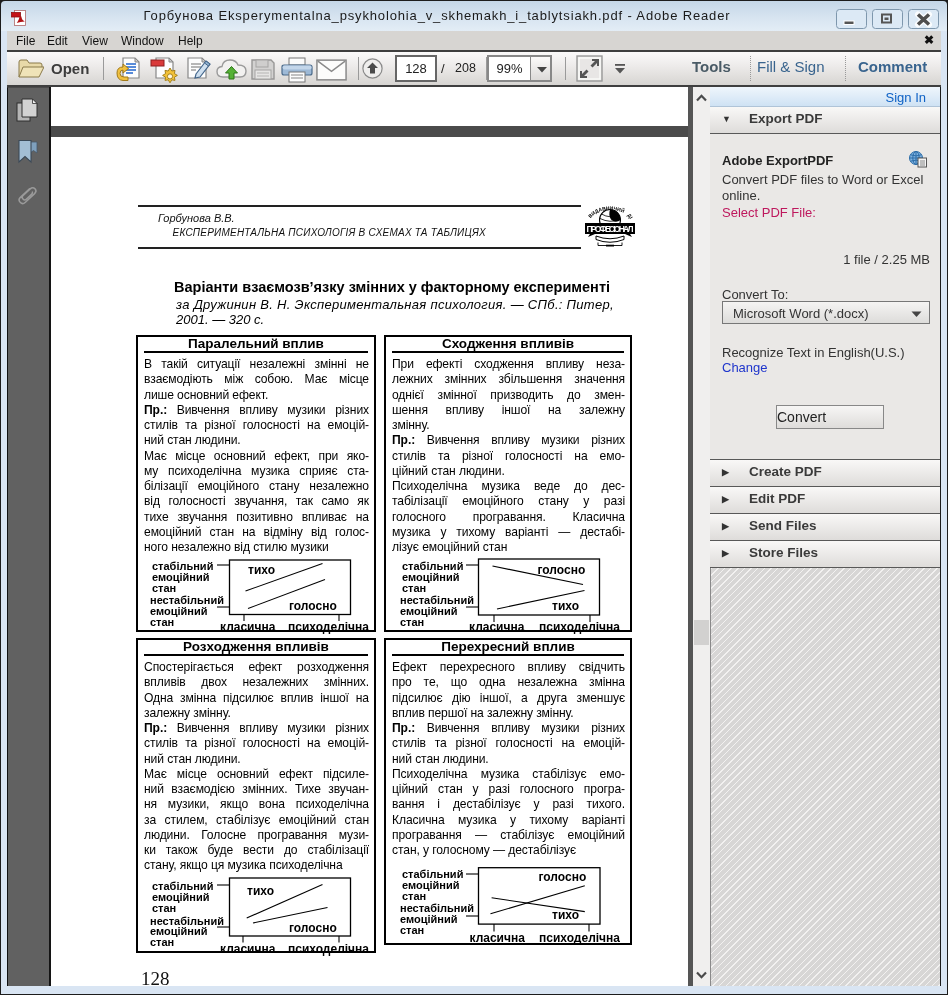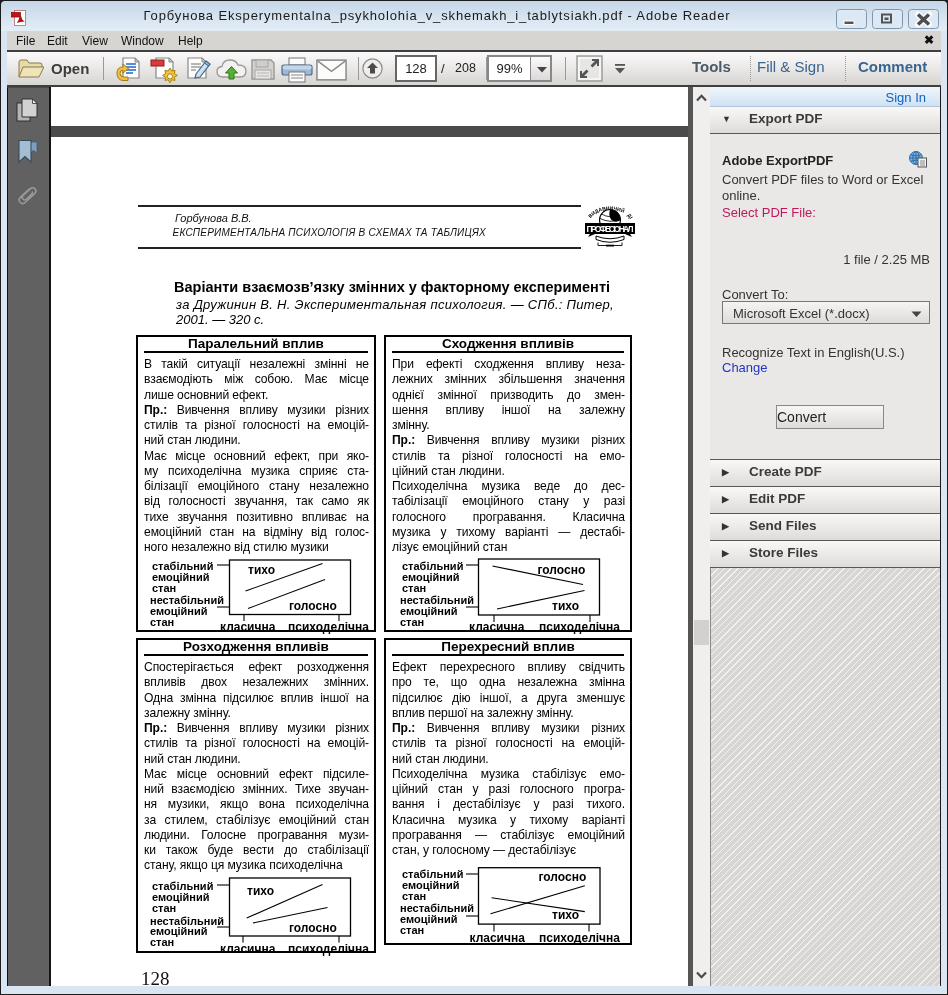--- a/index.html
+++ b/index.html
@@ -222,21 +222,21 @@
     <path d="M8 6.5 L8 19 Q8 22.5 11.5 22.5 Q15 22.5 15 19 L15 6 Q15 2.5 11.75 2.5 Q8.5 2.5 8.5 6 L8.5 16 Q8.5 18.2 11 18.2 Q13.4 18.2 13.4 16 L13.4 8.5 Q13.4 7.2 12.4 6.6"></path>
   </g>
 </svg>
 
 <div class="abs" id="docarea">
   <div id="pagesep"></div>
 </div>
 <div class="abs" id="docdark"></div>
 
 <div class="abs pg" id="hdr-rule1"></div>
-<div class="abs pg hdr-it" style="left:175px; top:212px; font-size:11px;">Горбунова В.В.</div>
+<div class="abs pg hdr-it" style="left:158px; top:212px; font-size:11px;">Горбунова В.В.</div>
 <div class="abs pg hdr-it" style="left:172.5px; top:227px; letter-spacing:0.22px;">ЕКСПЕРИМЕНТАЛЬНА ПСИХОЛОГІЯ В СХЕМАХ ТА ТАБЛИЦЯХ</div>
 <div class="abs pg" id="hdr-rule2"></div>
 <div class="abs pg" id="pgtitle">Варіанти взаємозв’язку змінних у факторному експерименті</div>
 <div class="abs pg src-it" style="left:176px; top:297px; letter-spacing:0.3px;">за Дружинин В. Н. Экспериментальная психология. — СПб.: Питер,</div>
 <div class="abs pg src-it" style="left:176px; top:312px;">2001. — 320 с.</div>
 
 <svg class="abs pg" style="left:583px; top:204px;" width="54" height="44" viewBox="0 0 54 44">
   <path id="arc" d="M 6 17 A 22 16 0 0 1 48 17" fill="none"></path>
   <text font-size="5" font-weight="bold" fill="#000" font-family="Liberation Sans">
     <textPath href="#arc" startOffset="3">ВИДАВНИЧИЙ&nbsp;&nbsp;&nbsp;ДІМ</textPath>
@@ -460,21 +460,21 @@
           <path d="M12 11 H17"></path>
           <path d="M12 13 H17"></path>
           <path d="M12 15 H17"></path>
         </g>
     </svg>
     <div class="abs" style="left:12px; top:37px; width:210px; line-height:16px;">Convert PDF files to Word or Excel online.</div>
     <div class="abs" style="left:12px; top:70px; color:#be185d;">Select PDF File:</div>
     <div class="abs" style="left:0px; top:117px; width:220px; text-align:right;">1 file / 2.25 MB</div>
     <div class="abs" style="left:12px; top:152px;">Convert To:</div>
     <div class="abs" style="left:12px; top:166px; width:208px; height:23px; background:linear-gradient(#f5f4f3,#dddcda); border:1px solid #777;">
-      <span style="position:absolute; left:10px; top:4px;">Microsoft Excel (*.docx)</span>
+      <span style="position:absolute; left:10px; top:4px;">Microsoft Word (*.docx)</span>
       <svg style="position:absolute; right:7px; top:9px;" width="11" height="7" viewBox="0 0 11 7">
           <path d="M0.5 0.5 L5.5 6 L10.5 0.5 Z" fill="#444"></path>
         </svg>
     </div>
     <div class="abs" style="left:12px; top:210px;">Recognize Text in English(U.S.)</div>
     <div class="abs" style="left:12px; top:225px; color:#1f35cc;">Change</div>
     <div class="abs" style="left:66px; top:270px; width:108px; height:24px; background:linear-gradient(#f7f6f5,#dedcda); border:1px solid #888; line-height:22px; font-size:14px; color:#222;">Convert</div>
   </div>
   <div class="abs" style="left:0; top:372px; width:230px; height:1px; background:#585858;"></div>
     <div class="phead" style="top:373px;">

